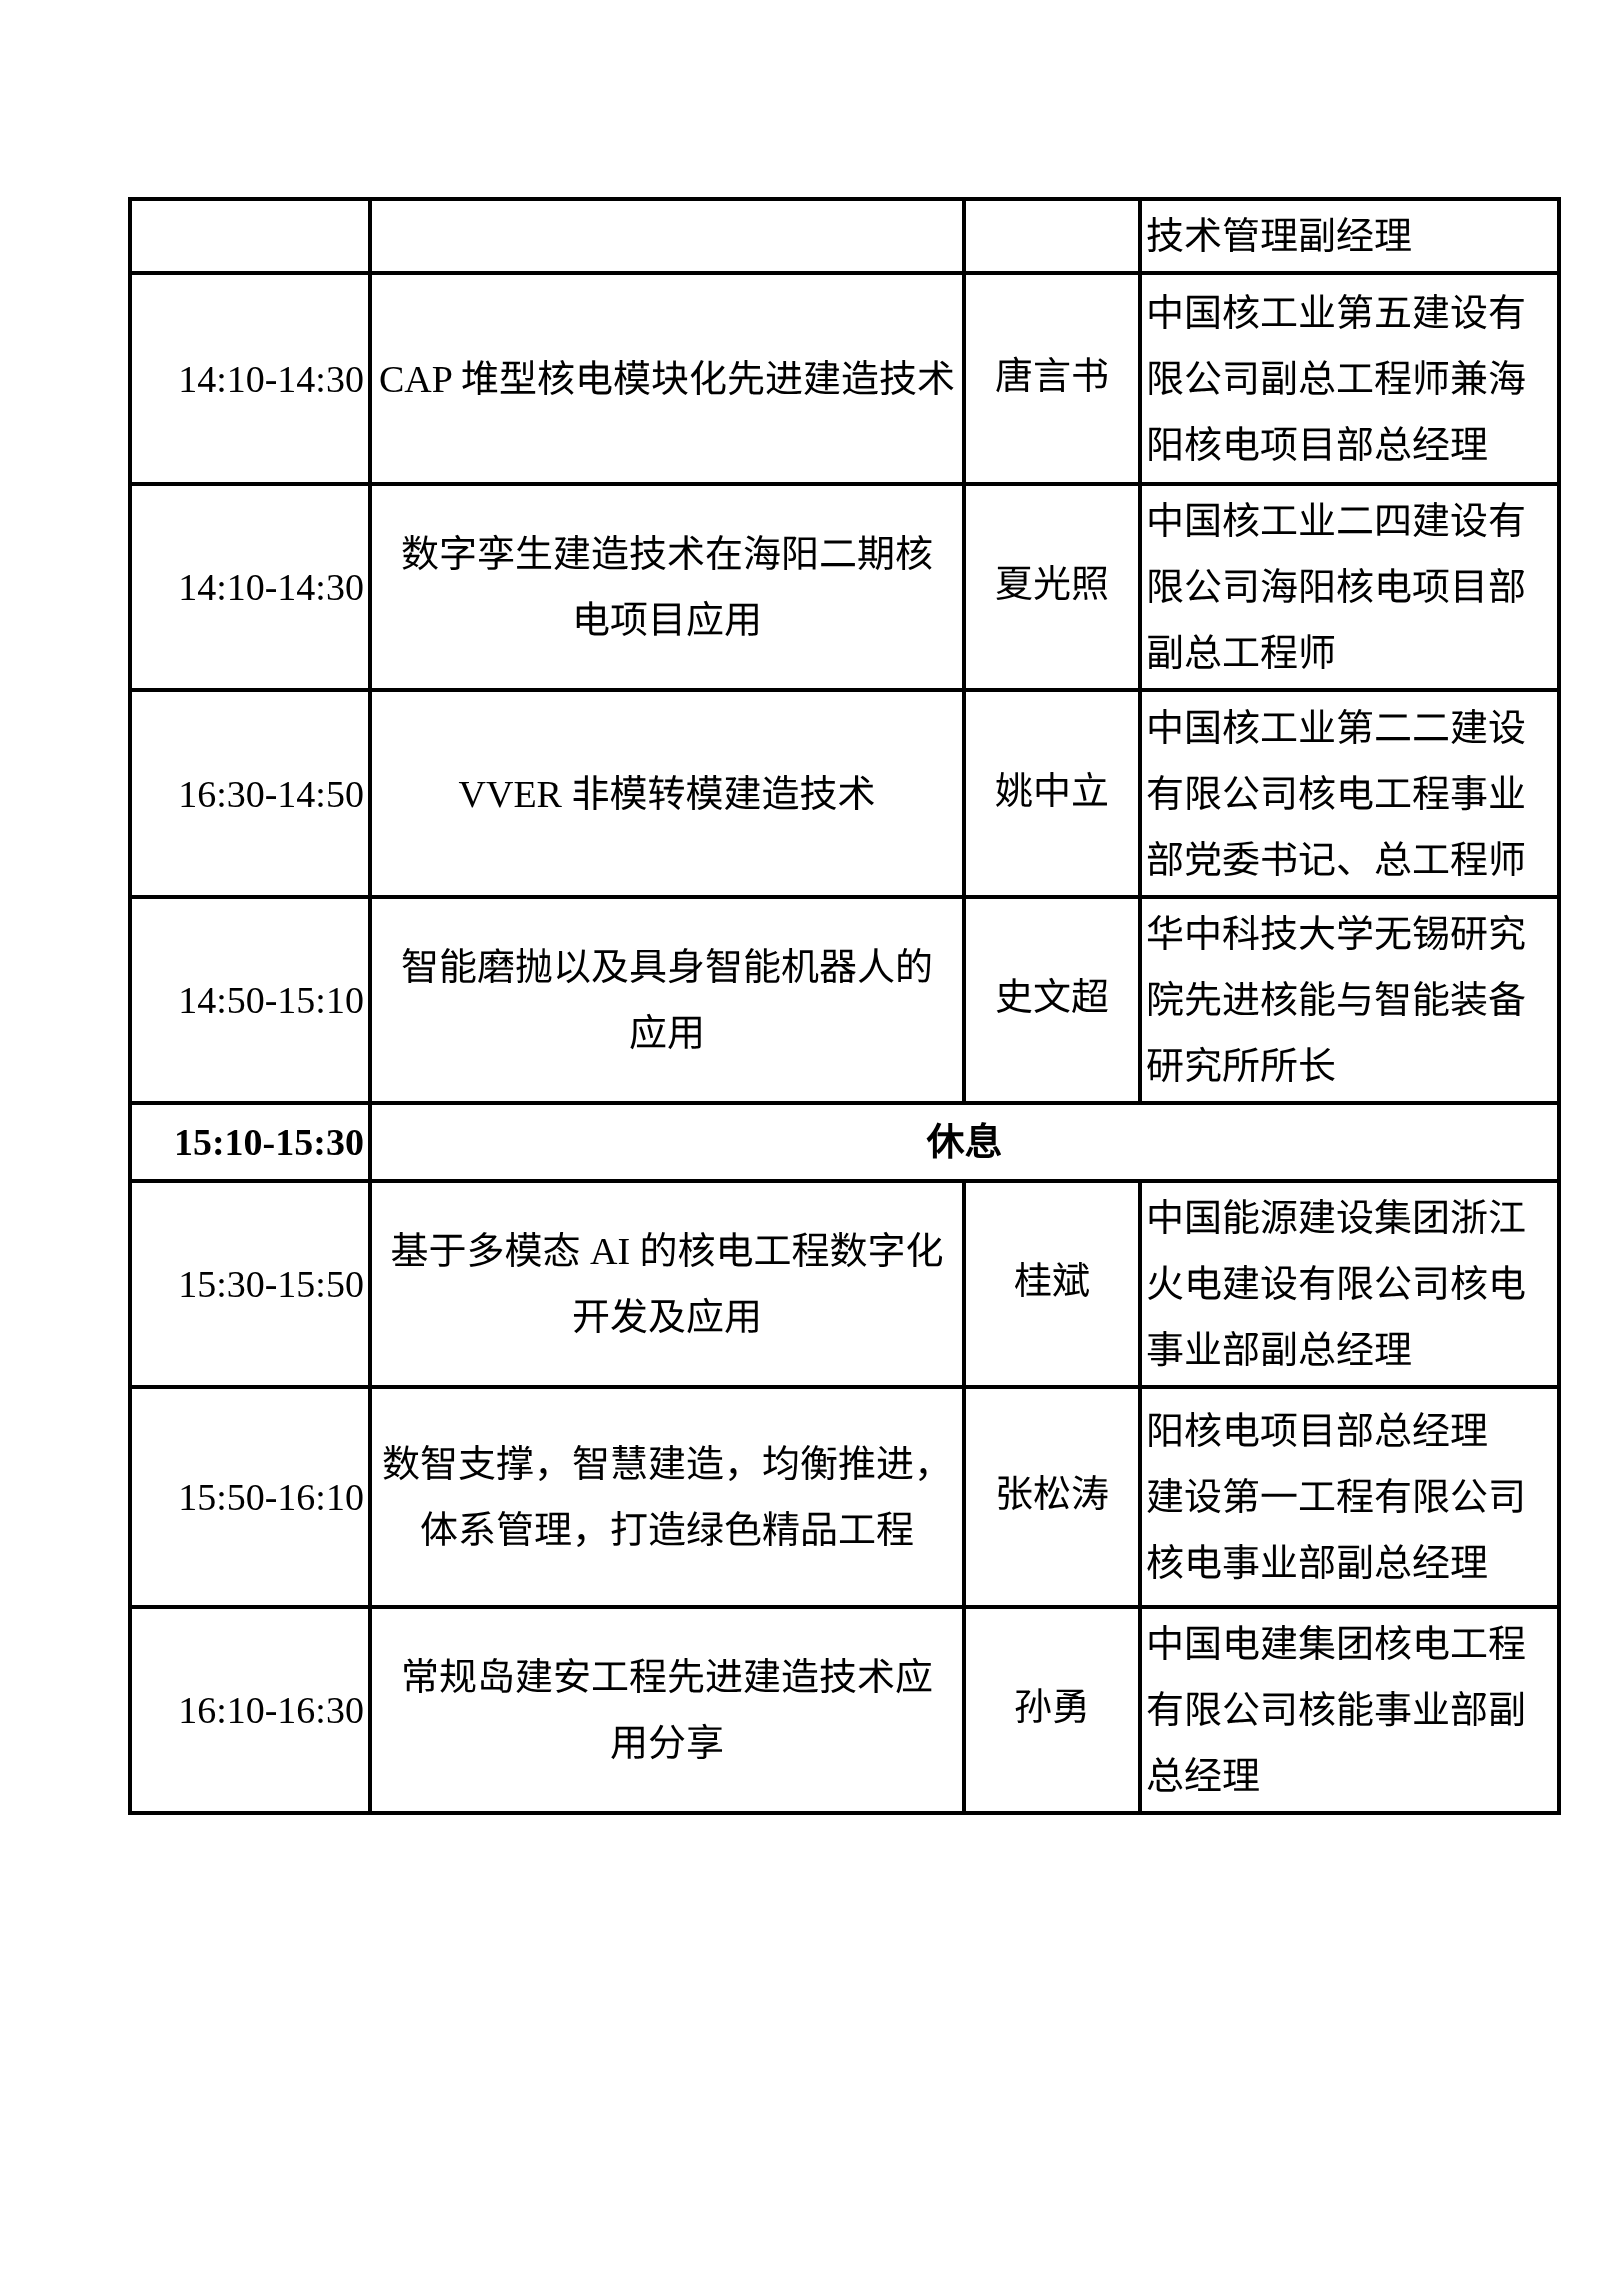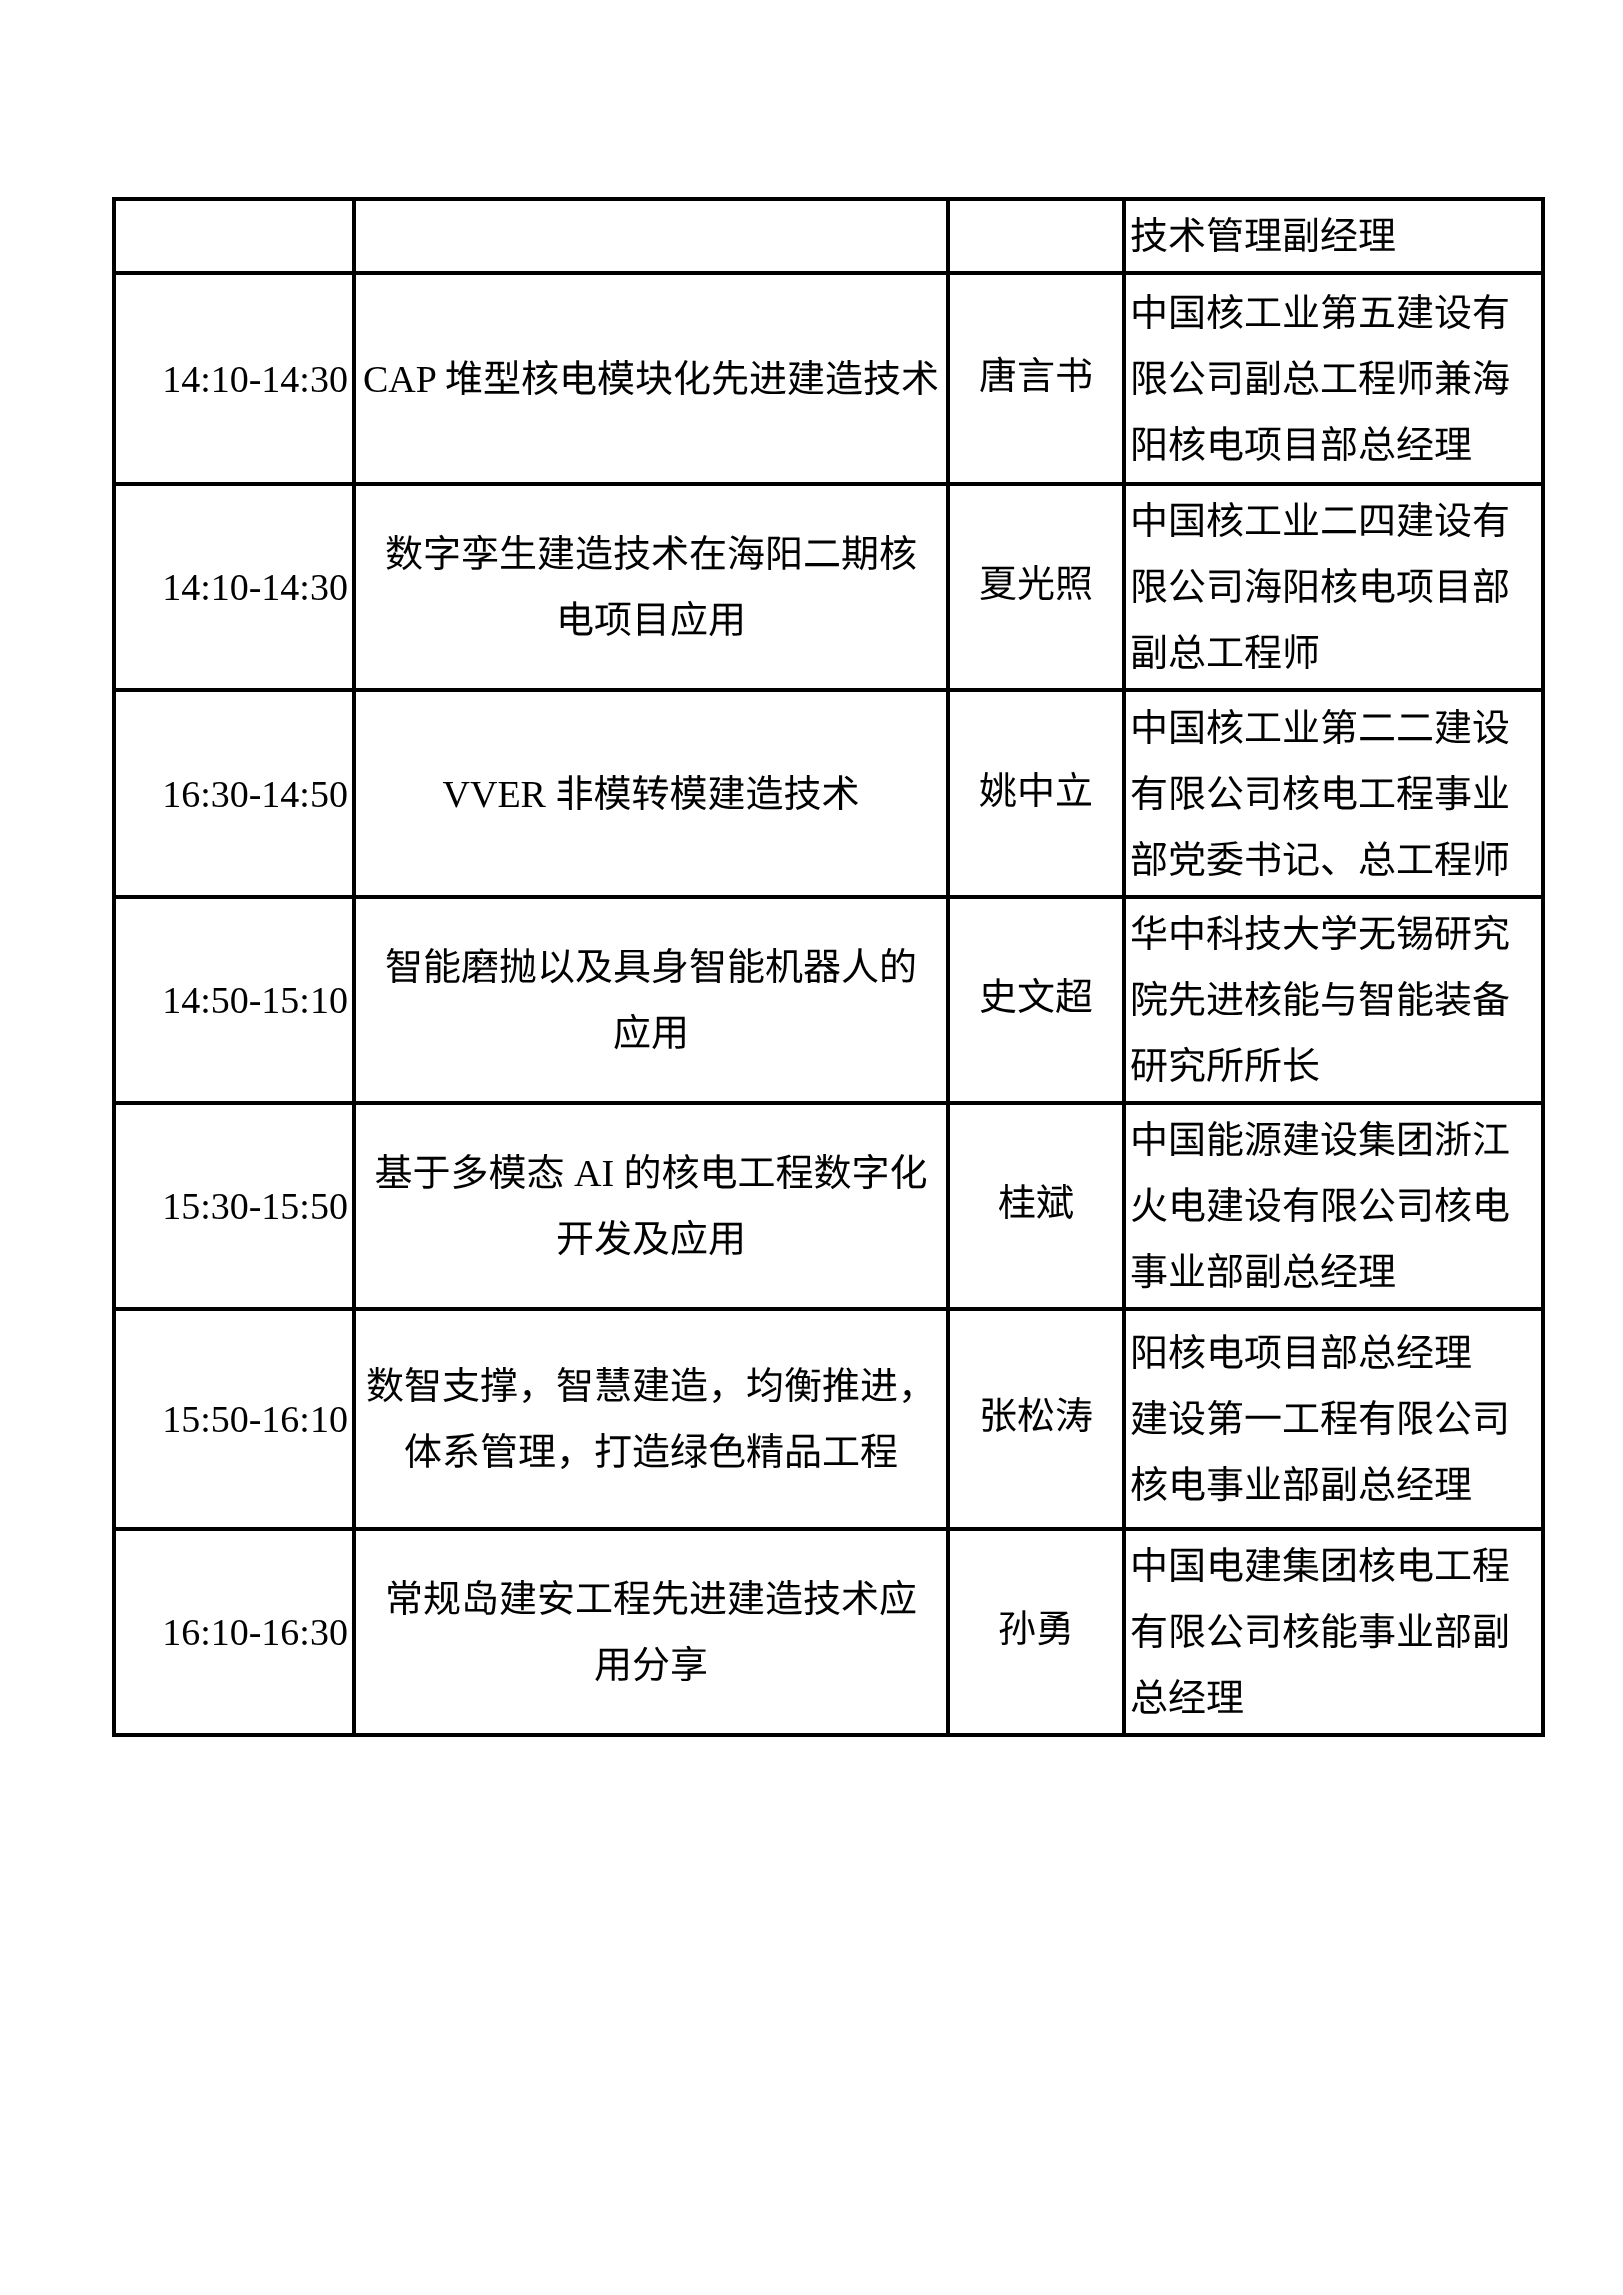--- a/index.html
+++ b/index.html
@@ -11,21 +11,21 @@
     position: relative;
     width: 1623px;
     height: 2295px;
     background: #ffffff;
     overflow: hidden;
     font-family: "Liberation Serif", "DejaVu Serif", serif;
     color: #000000;
   }
   table.agenda {
     position: absolute;
-    left: 112px;
+    left: 128px;
     top: 197px;
     width: 1428px;
     border-collapse: collapse;
     table-layout: fixed;
     border-radius: 28px;
   }
   table.agenda td {
     border: 4.1px solid #000000;
     font-size: 38px;
     line-height: 66px;
@@ -103,20 +103,24 @@
       </tr>
       <tr style="height:200px">
         <td class="time-cell">14:50-15:10</td>
         <td class="topic-cell">智能磨抛以及具身智能机器人的
 应用</td>
         <td class="speaker-cell">史文超</td>
         <td class="affiliation-cell">华中科技大学无锡研究
 院先进核能与智能装备
 研究所所长</td>
       </tr>
+      <tr style="height:78px">
+        <td class="time-cell bold">15:10-15:30</td>
+        <td class="break-cell" colspan="3">休息</td>
+      </tr>
       <tr style="height:196px">
         <td class="time-cell">15:30-15:50</td>
         <td class="topic-cell">基于多模态 AI 的核电工程数字化
 开发及应用</td>
         <td class="speaker-cell">桂斌</td>
         <td class="affiliation-cell">中国能源建设集团浙江
 火电建设有限公司核电
 事业部副总经理</td>
       </tr>
       <tr style="height:220px">

